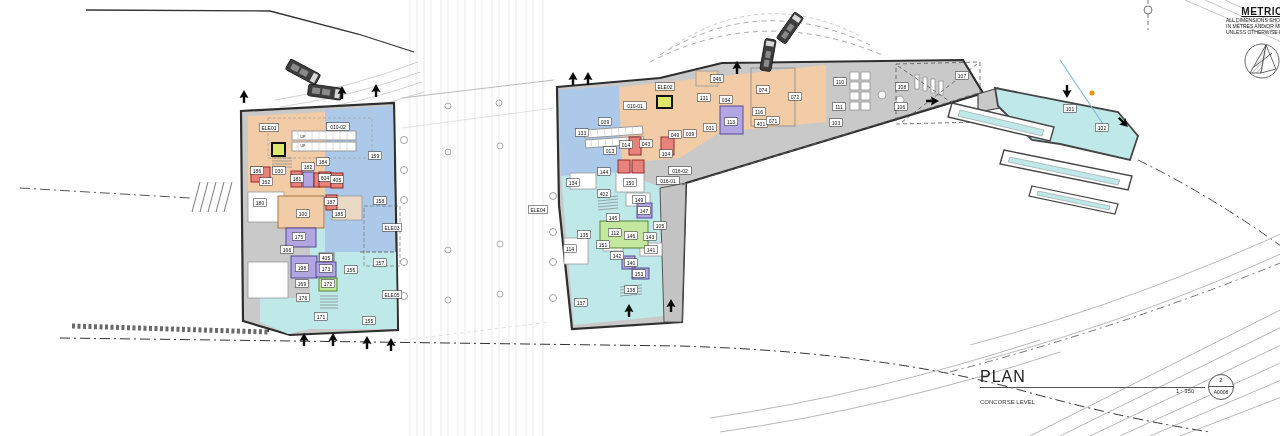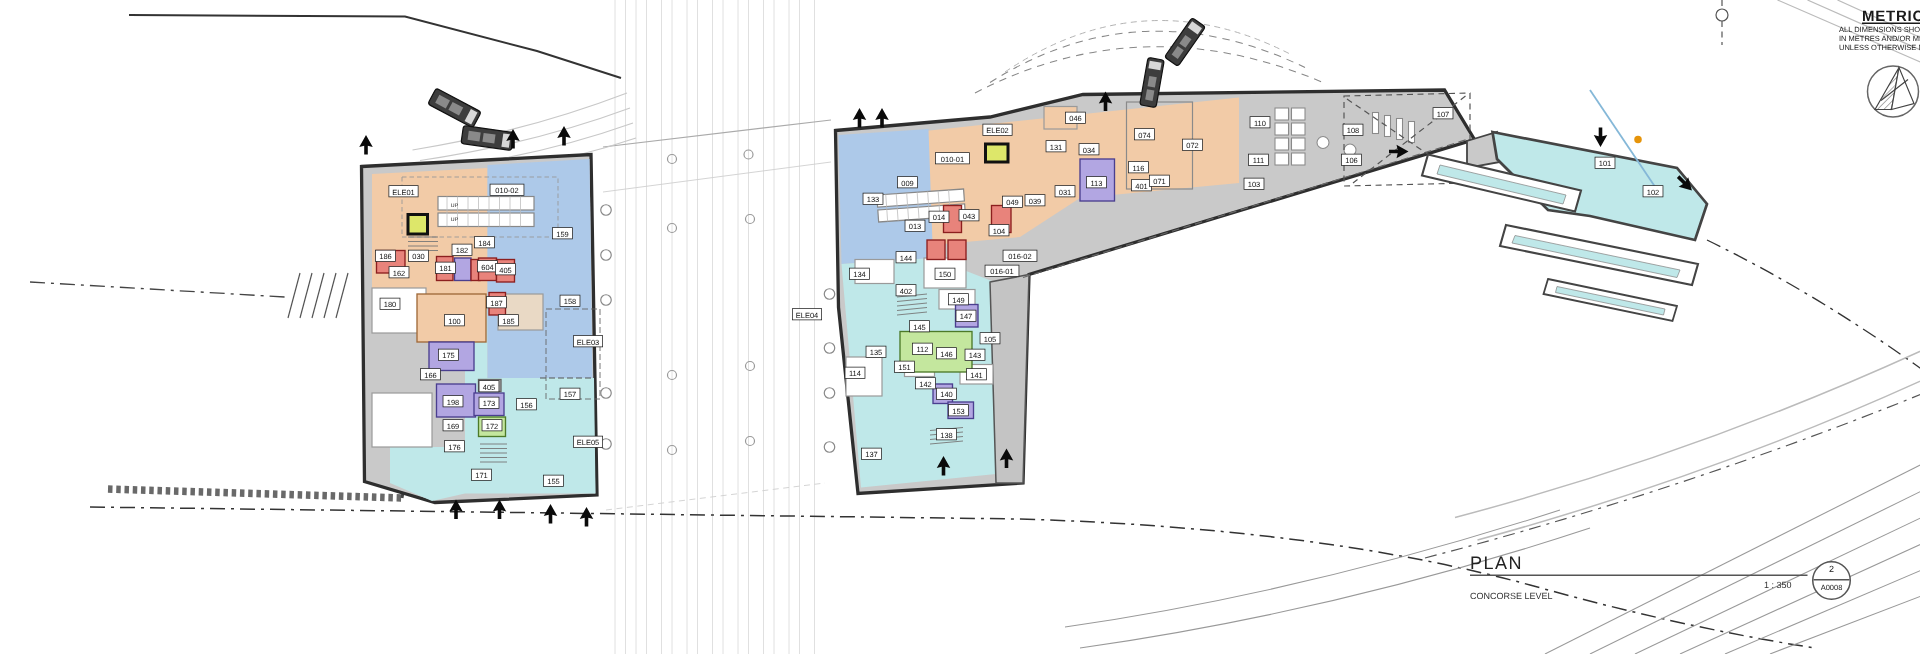--- a/index.html
+++ b/index.html
@@ -4,21 +4,21 @@
 <style>
   html,body{margin:0;padding:0;background:#ffffff;width:1280px;height:436px;
     font-family:"Liberation Sans",sans-serif;overflow:hidden;position:relative;}
   #stage{position:relative;width:1280px;height:436px;background:#fff;margin-left:20px;}
   svg{position:absolute;top:0;left:0;}
   .overlay{position:absolute;color:#1a1a1a;}
   #metric-block{top:6px;left:1206px;width:72px;text-align:left;}
   #metric-title{font-size:10px;font-weight:bold;text-decoration:underline;text-align:center;letter-spacing:.5px;}
   .metric-line{font-size:5px;line-height:6px;white-space:nowrap;transform-origin:left top;}
   #titleblock{top:368px;left:960px;width:250px;}
-  #plan-title{font-size:12px;letter-spacing:1px;color:#222;}
+  #plan-title{font-size:16px;letter-spacing:1px;color:#222;}
   #plan-rule{border-top:1px solid #555;margin:1px 0 2px 0;width:225px;}
   #plan-sub{font-size:6px;color:#333;display:inline-block;}
   #plan-scale{font-size:6px;color:#333;position:absolute;left:196px;top:20px;}
   #sheet-circle{position:absolute;left:228px;top:6px;width:24px;height:24px;border:1px solid #555;
      border-radius:50%;background:#fff;text-align:center;}
   #sheet-no{font-size:6px;line-height:11px;border-bottom:1px solid #555;display:block;}
   #sheet-ref{font-size:5px;line-height:10px;display:block;}
 </style>
 </head>
 <body>

